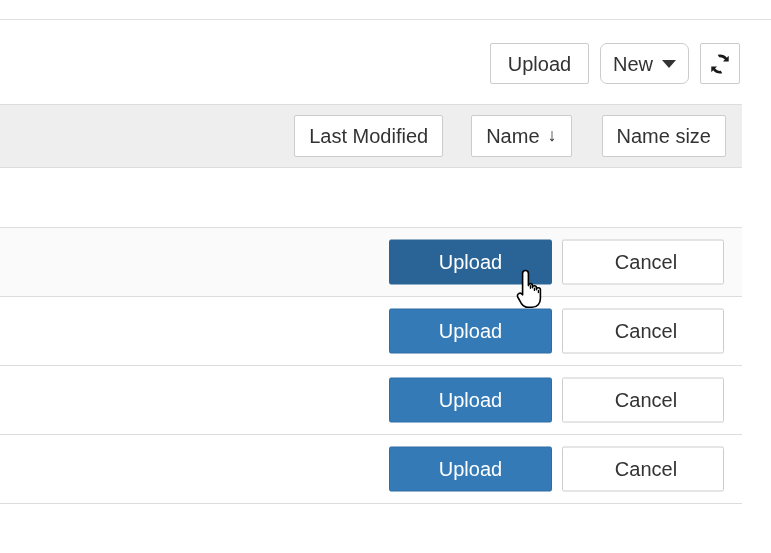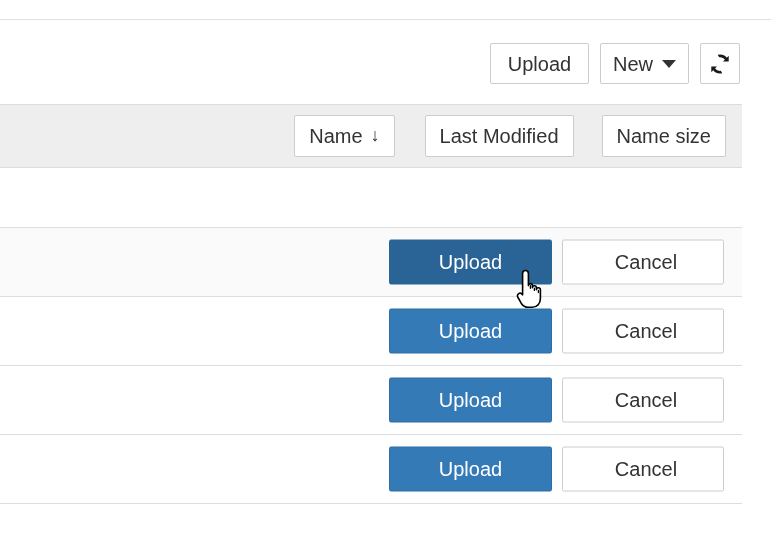--- a/index.html
+++ b/index.html
@@ -63,20 +63,21 @@
     cursor: pointer;
   }
   #btn-upload-toolbar {
     width: 99px;
     height: 41px;
   }
   #btn-new {
     width: 89px;
     height: 41px;
     gap: 9px;
+    border-radius: 7px;
   }
   .caret-down {
     width: 0;
     height: 0;
     border-left: 7px solid transparent;
     border-right: 7px solid transparent;
     border-top: 8px solid #333333;
     display: inline-block;
   }
   #btn-refresh {
@@ -236,26 +237,26 @@
           </svg>
         </span>
       </button>
     </div>
 
   </div>
 </div>
 
 <div id="list-header">
   <div id="header-sorters">
+    <button id="sort-modified" class="sort-btn">
+      <span>Last Modified</span>
+    </button>
     <button id="sort-name" class="sort-btn">
       <span>Name</span>
       <span class="sort-arrow">↓</span>
-    </button>
-    <button id="sort-modified" class="sort-btn">
-      <span>Last Modified</span>
     </button>
     <button id="sort-size" class="sort-btn">
       <span>Name size</span>
     </button>
   </div>
 </div>
 
 <div id="file-list">
 
   <div class="file-row"></div>

